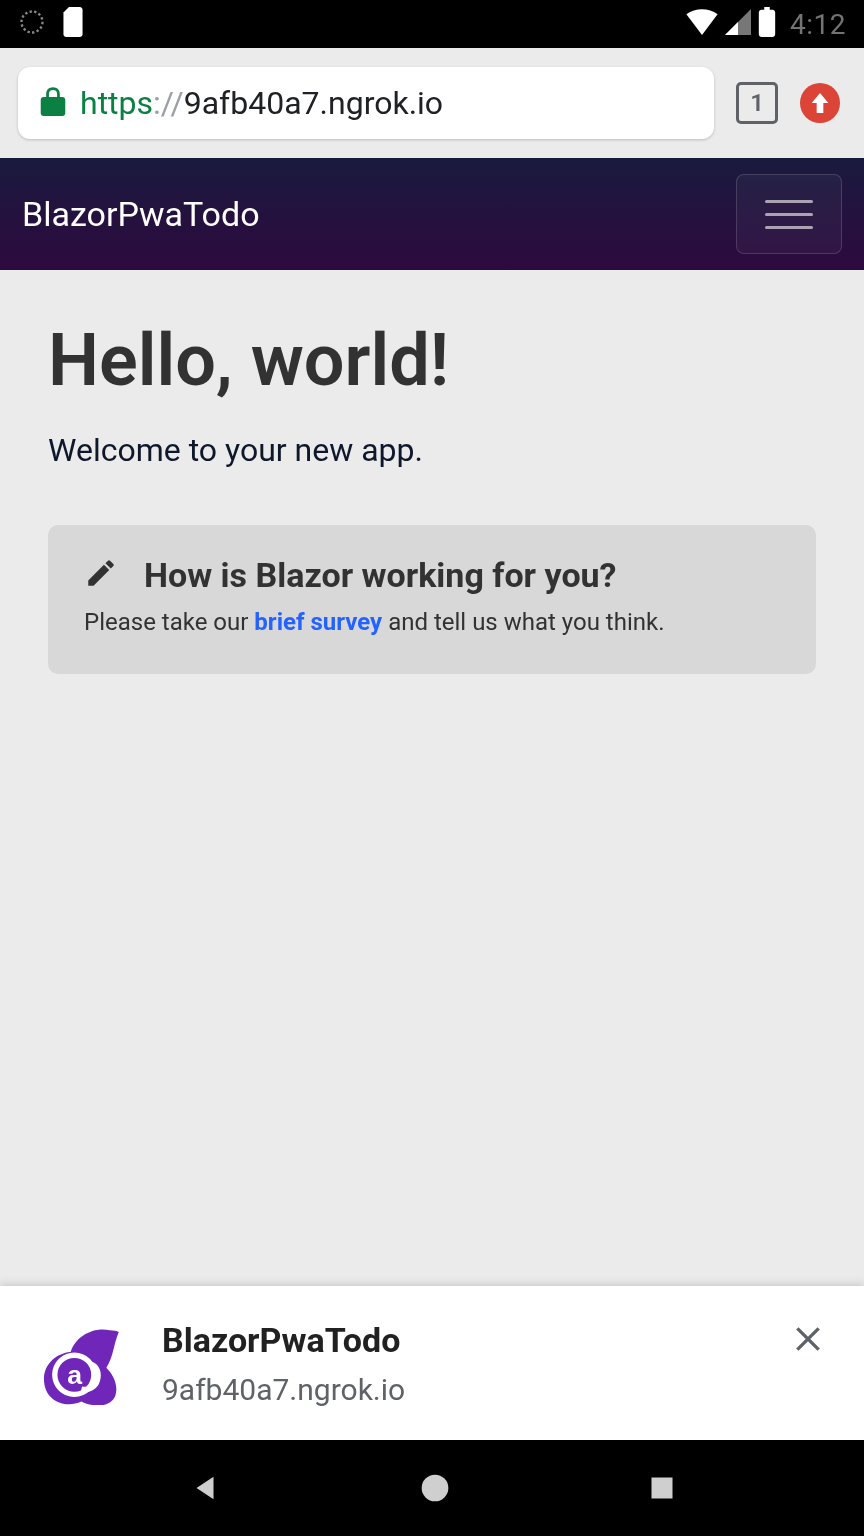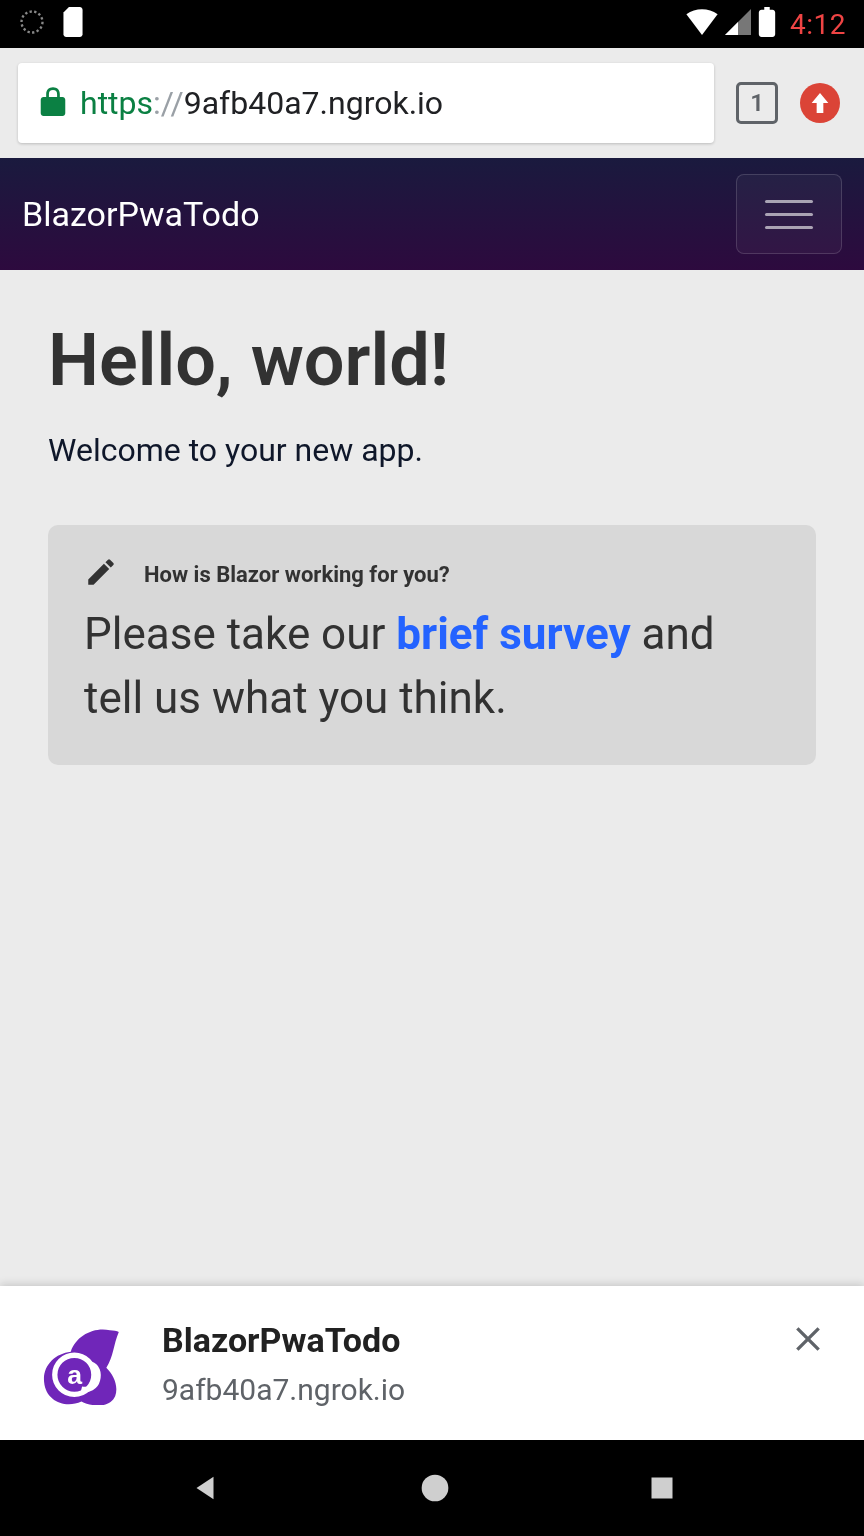--- a/index.html
+++ b/index.html
@@ -12,40 +12,40 @@
     position: relative;
   }
 
   
   .status-bar {
     height: 48px;
     background: #000;
     display: flex;
     align-items: center;
     padding: 0 18px;
-    color: #ef4444;
+    color: #737373;
   }
   .status-left { display: flex; align-items: center; gap: 14px; flex: 1; }
   .status-right { display: flex; align-items: center; gap: 6px; }
   .status-time { font-size: 28px; font-weight: 400; letter-spacing: 0.5px; margin-left: 8px; }
 
   
   .chrome-bar {
     height: 110px;
     background: #ebebeb;
     display: flex;
     align-items: center;
     padding: 0 18px;
     gap: 22px;
   }
   .url-bar {
     flex: 1;
-    height: 80px;
+    height: 72px;
     background: #fff;
-    border-radius: 4px;
+    border-radius: 12px;
     box-shadow: 0 1px 3px rgba(0,0,0,0.2);
     display: flex;
     align-items: center;
     padding: 0 22px;
     gap: 14px;
   }
   .lock-icon { color: #0b8043; flex-shrink: 0; }
   .url-text { font-size: 32px; color: #202124; white-space: nowrap; overflow: hidden; }
   .url-scheme { color: #0b8043; }
   .url-sep { color: #9aa0a6; }
@@ -108,22 +108,22 @@
     background: #d8d8d8;
     border-radius: 10px;
     padding: 30px 36px 34px 36px;
   }
   .survey-header {
     display: flex;
     align-items: center;
     gap: 26px;
     margin-bottom: 10px;
   }
-  .survey-title { font-size: 22px; font-weight: 700; color: #323232; }
-  .survey-body { font-size: 44px; color: #323232; line-height: 1.45; }
+  .survey-title { font-size: 34px; font-weight: 700; color: #323232; }
+  .survey-body { font-size: 24px; color: #323232; line-height: 1.45; }
   .survey-link { color: #2463ff; font-weight: 700; }
 
   
   .pwa-sheet {
     position: absolute;
     bottom: 96px;
     left: 0; right: 0;
     background: #fff;
     box-shadow: 0 -2px 8px rgba(0,0,0,0.15);
     padding: 34px 40px 30px 40px;

